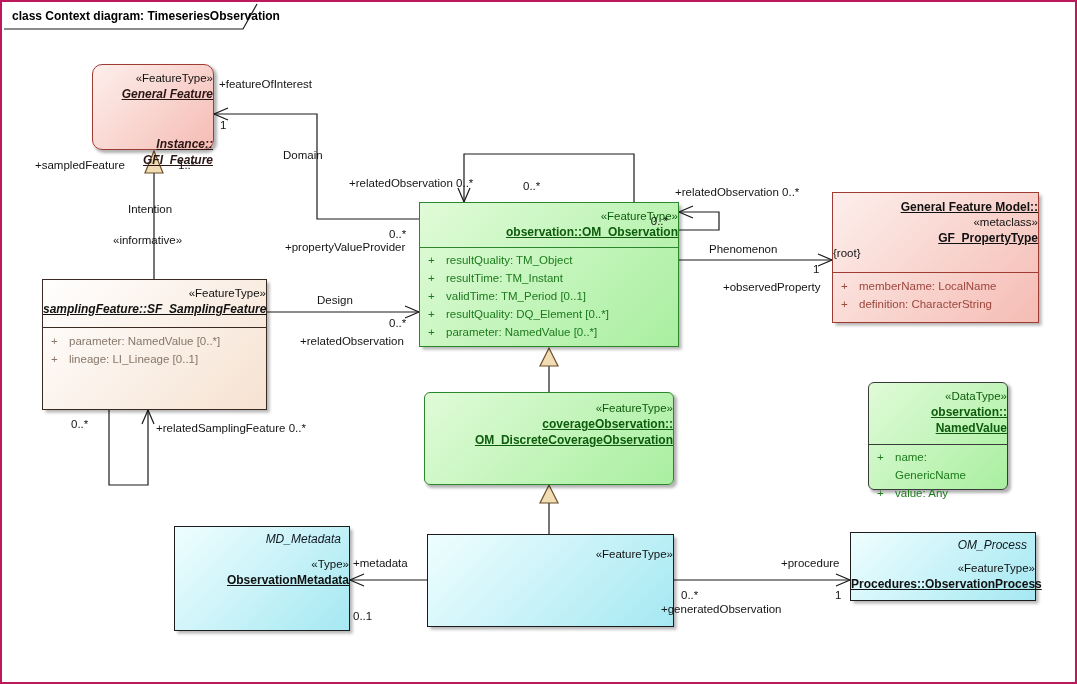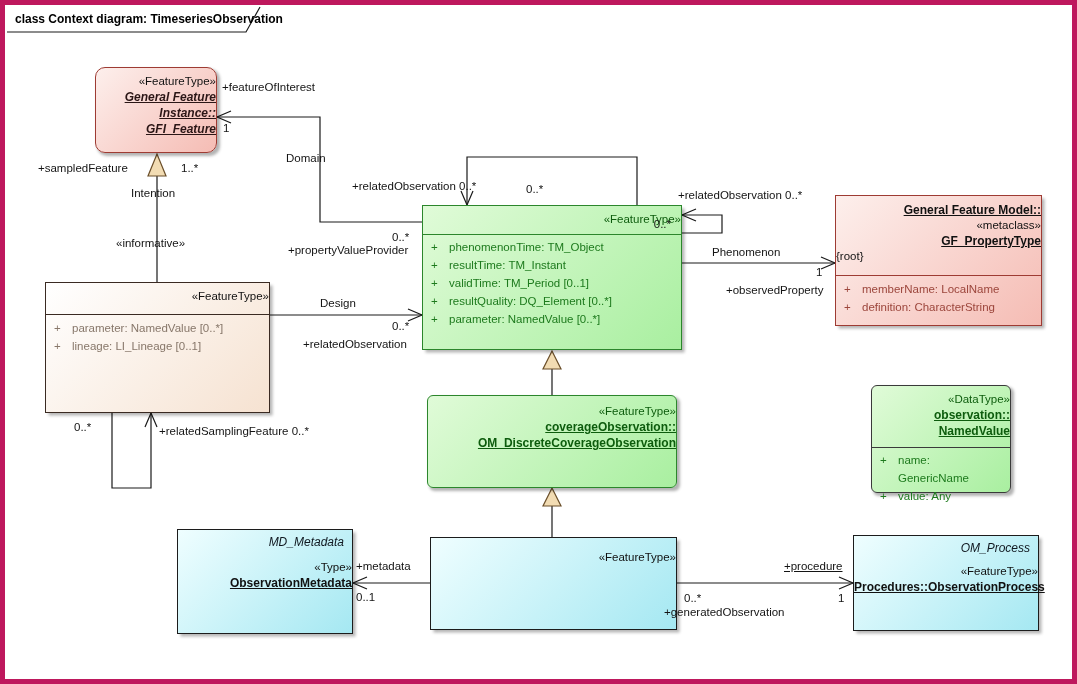--- a/index.html
+++ b/index.html
@@ -1,18 +1,18 @@
 <!DOCTYPE html>
 <html><head>
 <meta charset="utf-8">
 <style>
   html,body { margin:0; padding:0; background:#fff; }
   #canvas {
     position:relative; width:1077px; height:684px;
-    background:#fff; border:5px solid #be185d; box-sizing:border-box;
+    background:#fff; border:2px solid #be185d; box-sizing:border-box;
     font-family:"Liberation Sans", sans-serif; color:#111;
     overflow:hidden;
   }
   #wires { position:absolute; left:0; top:0; width:1077px; height:684px; }
   .lbl { position:absolute; font-size:11.5px; line-height:13px; white-space:nowrap; color:#141414; }
   .title { position:absolute; left:10px; top:7px; font-size:12px; font-weight:bold; color:#000; }
   .box { position:absolute; box-sizing:border-box; box-shadow:2.5px 2.5px 3px rgba(0,0,0,0.30); }
   .pink  { background:linear-gradient(135deg,#fdefec 0%,#f5bcb4 100%); border:1.5px solid #9e3b33; }
   .green { background:linear-gradient(135deg,#e0fbd8 0%,#a9efa0 100%); border:1.5px solid #2c862c; }
   .cyan  { background:linear-gradient(135deg,#effeff 0%,#a5e8f2 100%); border:1.5px solid #1c1c1c; }
@@ -80,33 +80,34 @@
 
     <path d="M 672 578 H 848"></path>
     <path d="M 834 572 L 848 578 L 834 584"></path>
   </svg>
 
   <div class="title">class Context diagram: TimeseriesObservation</div>
 
   <div class="box pink rounded10" style="left:90px;top:62px;width:122px;height:86px;">
     <div class="ctr stereo" style="padding-top:6px;">«FeatureType»</div>
     <div class="ctr cname ital" style="color:#2b1616;">General Feature</div>
-    <div class="ctr cname ital" style="color:#2b1616;">Instance::</div>
+    <div class="ctr cname ital" style="color:#2b1616;margin-top:34px;">Instance::</div>
     <div class="ctr cname ital" style="color:#2b1616;margin-left:34px;">GFI_Feature</div>
   </div>
 
   <div class="box green" style="left:417px;top:200px;width:260px;height:145px;">
     <div class="hdr-pad">
       <div class="ctr stereo gtext">«FeatureType»</div>
+      <div class="ctr cname gtext">observation::OM_Observation</div>
     </div>
     <div class="corner-mult">0..*</div>
     <div class="sep" style="margin-top:3px;"></div>
     <div class="attr-row gattr" style="padding-top:3px;">
       <span class="attr-plus">+</span>
-        <span>phenomenonTime: TM_Object</span>
+        <span>resultQuality: TM_Object</span>
       </div>
     <div class="attr-row gattr">
       <span class="attr-plus">+</span>
         <span>resultTime: TM_Instant</span>
       </div>
     <div class="attr-row gattr">
       <span class="attr-plus">+</span>
         <span>validTime: TM_Period [0..1]</span>
       </div>
     <div class="attr-row gattr">
@@ -133,20 +134,21 @@
       </div>
     <div class="attr-row pattr">
       <span class="attr-plus">+</span>
         <span>definition: CharacterString</span>
       </div>
   </div>
 
   <div class="box linen" style="left:40px;top:277px;width:225px;height:131px;">
     <div class="hdr-pad">
       <div class="ctr stereo">«FeatureType»</div>
+      <div class="ctr cname ital">samplingFeature::SF_SamplingFeature</div>
     </div>
     <div class="sep" style="margin-top:6px;"></div>
     <div class="attr-row sattr" style="padding-top:4px;">
       <span class="attr-plus">+</span>
         <span>parameter: NamedValue [0..*]</span>
       </div>
     <div class="attr-row sattr">
       <span class="attr-plus">+</span>
         <span>lineage: LI_Lineage [0..1]</span>
       </div>
@@ -178,53 +180,53 @@
   <div class="box cyan" style="left:425px;top:532px;width:247px;height:93px;">
     <div class="ctr stereo" style="padding-top:12px;">«FeatureType»</div>
   </div>
 
   <div class="box cyan" style="left:172px;top:524px;width:176px;height:105px;">
     <div class="parent-ref">MD_Metadata</div>
     <div class="ctr stereo" style="padding-top:30px;">«Type»</div>
     <div class="ctr cname">ObservationMetadata</div>
   </div>
 
-  <div class="box cyan" style="left:848px;top:530px;width:186px;height:96px;">
+  <div class="box cyan" style="left:848px;top:530px;width:186px;height:69px;">
     <div class="parent-ref">OM_Process</div>
     <div class="ctr stereo" style="padding-top:28px;">«FeatureType»</div>
     <div class="ctr cname">Procedures::ObservationProcess</div>
   </div>
 
   <div class="lbl" style="left:217px;top:76px;">+featureOfInterest</div>
   <div class="lbl" style="left:218px;top:117px;">1</div>
   <div class="lbl" style="left:281px;top:147px;">Domain</div>
   <div class="lbl" style="left:387px;top:226px;">0..*</div>
   <div class="lbl" style="left:283px;top:239px;">+propertyValueProvider</div>
 
   <div class="lbl" style="left:33px;top:157px;">+sampledFeature</div>
   <div class="lbl" style="left:176px;top:157px;">1..*</div>
-  <div class="lbl" style="left:126px;top:182px;">Intention</div>
+  <div class="lbl" style="left:126px;top:201px;">Intention</div>
   <div class="lbl" style="left:111px;top:219px;margin-top:13px;">«informative»</div>
 
   <div class="lbl" style="left:347px;top:175px;">+relatedObservation 0..*</div>
   <div class="lbl" style="left:521px;top:178px;">0..*</div>
   <div class="lbl" style="left:673px;top:184px;">+relatedObservation 0..*</div>
 
   <div class="lbl" style="left:707px;top:241px;">Phenomenon</div>
   <div class="lbl" style="left:811px;top:261px;">1</div>
   <div class="lbl" style="left:721px;top:279px;">+observedProperty</div>
 
   <div class="lbl" style="left:315px;top:292px;">Design</div>
   <div class="lbl" style="left:387px;top:315px;">0..*</div>
   <div class="lbl" style="left:298px;top:333px;">+relatedObservation</div>
 
   <div class="lbl" style="left:69px;top:416px;">0..*</div>
   <div class="lbl" style="left:154px;top:420px;">+relatedSamplingFeature 0..*</div>
 
   <div class="lbl" style="left:351px;top:555px;">+metadata</div>
-  <div class="lbl" style="left:351px;top:586px;">0..1</div>
-
-  <div class="lbl" style="left:779px;top:555px;text-decoration:underline;">+procedure</div>
+  <div class="lbl" style="left:351px;top:608px;">0..1</div>
+
+  <div class="lbl" style="left:779px;top:555px;">+procedure</div>
   <div class="lbl" style="left:679px;top:587px;">0..*</div>
   <div class="lbl" style="left:833px;top:587px;">1</div>
   <div class="lbl" style="left:659px;top:601px;">+generatedObservation</div>
 
 </div>
 
 </body></html>

